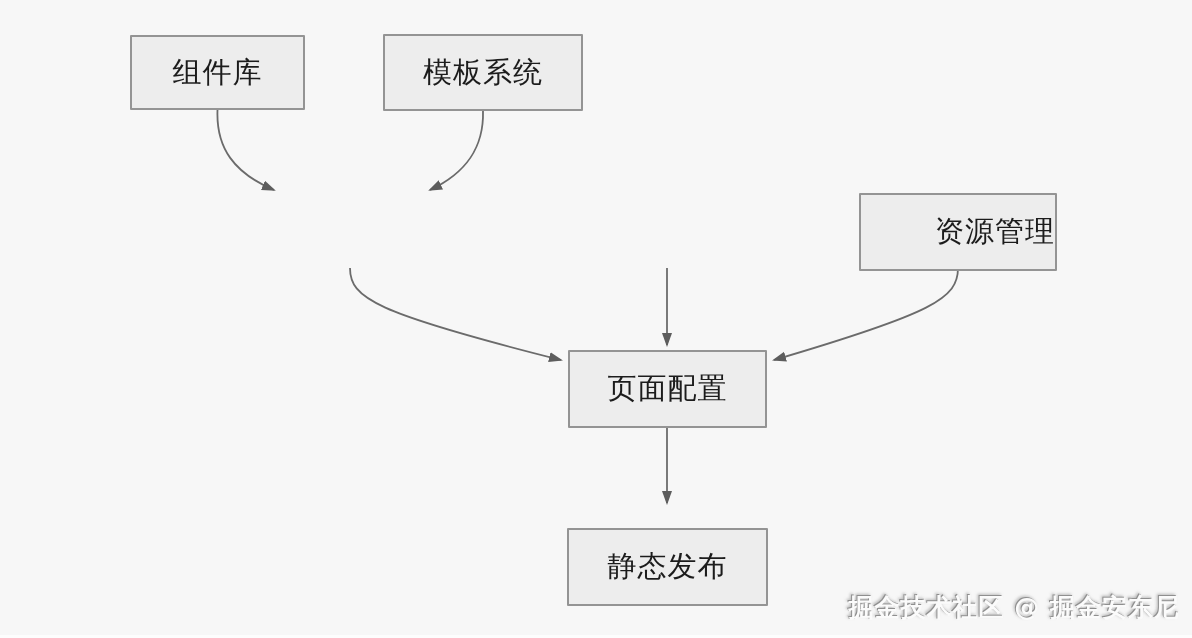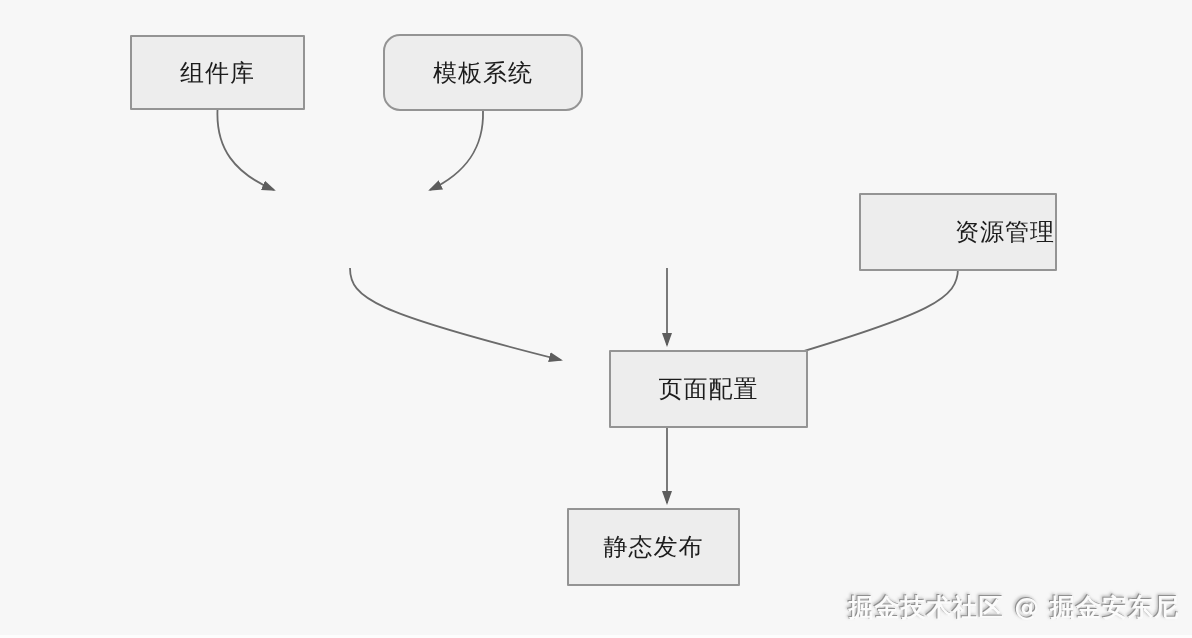--- a/index.html
+++ b/index.html
@@ -33,21 +33,21 @@
     box-sizing: border-box;
     background: #ededed;
     border: 2px solid #949494;
     border-radius: 1px;
     display: flex;
     align-items: center;
     justify-content: center;
     box-shadow: 0 0 0 0 transparent;
   }
   .node .node-label {
-    font-size: 24px;
+    font-size: 29px;
     color: #1c1c1c;
     letter-spacing: 1px;
     white-space: nowrap;
   }
   .watermark {
     position: absolute;
     right: 12px;
     bottom: 14px;
     font-size: 25px;
     font-weight: bold;
@@ -82,34 +82,34 @@
     <path class="edge-line" marker-end="url(#arrow)" d="M 350 268 C 350 298, 374 313, 561 360"></path>
     <path class="edge-line" marker-end="url(#arrow)" d="M 667 268 L 667 345"></path>
     <path class="edge-line" marker-end="url(#arrow)" d="M 958 268 C 958 298, 934 313, 774 360"></path>
     <path class="edge-line" marker-end="url(#arrow)" d="M 667 428 L 667 503"></path>
   </svg>
 
   <div class="node" style="left:130px; top:35px;  width:175px; height:75px;">
     <span class="node-label">组件库</span>
   </div>
 
-  <div class="node" style="left:383px; top:34px;  width:200px; height:77px;border-radius:17px;">
+  <div class="node" style="left:383px; top:34px;  width:200px; height:77px;">
     <span class="node-label">模板系统</span>
   </div>
 
 
 
   <div class="node" style="left:859px; top:193px; width:198px; height:78px;justify-content:flex-end;">
     <span class="node-label">资源管理</span>
   </div>
 
-  <div class="node" style="left:568px; top:350px; width:199px; height:78px;margin-left:41px;">
+  <div class="node" style="left:568px; top:350px; width:199px; height:78px;">
     <span class="node-label">页面配置</span>
   </div>
 
-  <div class="node" style="left:567px; top:508px; width:173px; height:78px;">
+  <div class="node" style="left:567px; top:528px; width:201px; height:78px;">
     <span class="node-label">静态发布</span>
   </div>
 
   <div class="watermark">掘金技术社区 @ 掘金安东尼</div>
 
   <div class="bottom-strip"></div>
 </div>
 
 </body></html>

